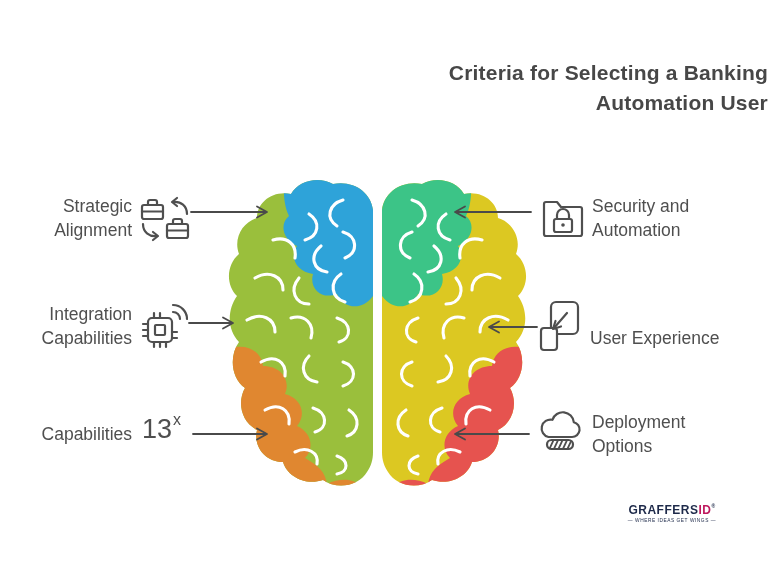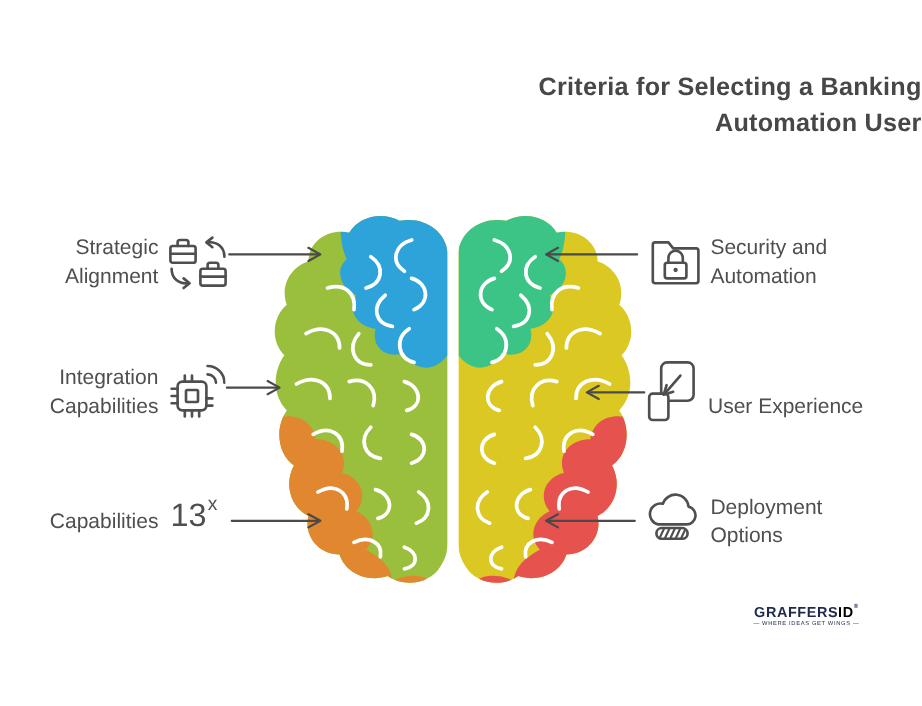--- a/index.html
+++ b/index.html
@@ -13,21 +13,21 @@
   .line-icon{fill:none;stroke:#4f4f4f;stroke-width:2.2;stroke-linecap:round;stroke-linejoin:round;}
   .arrow{position:absolute;}
   .arrow line,.arrow path{stroke:#4a4a4a;stroke-width:1.8;fill:none;stroke-linecap:round;stroke-linejoin:round;}
   .exp{position:absolute;color:#4f4f4f;font-size:27px;line-height:27px;}
   .exp-sup{font-size:16px;position:relative;top:-13px;left:1px;}
   .fold{fill:none;stroke:#fff;stroke-width:3.1;stroke-linecap:round;}
   .logo{position:absolute;left:624px;top:504px;width:96px;text-align:center;line-height:1;}
   .logo-word{font-size:12px;font-weight:bold;color:#1e2a4a;letter-spacing:.5px;}
   .logo-g{text-transform:uppercase;text-align:center;}
   .logo-g::first-letter{font-size:15px;}
-  .logo-id{color:#000000;}
+  .logo-id{color:#be185d;}
   .logo-reg{font-size:5px;vertical-align:top;color:#1e2a4a;}
   .logo-tagline{margin-top:2.5px;font-size:4.8px;color:#1e2a4a;letter-spacing:.55px;white-space:nowrap;}
 </style>
 </head>
 <body>
 
 <div class="canvas">
 
   <h1 class="title">
     <span>Criteria for Selecting a Banking</span><br>

